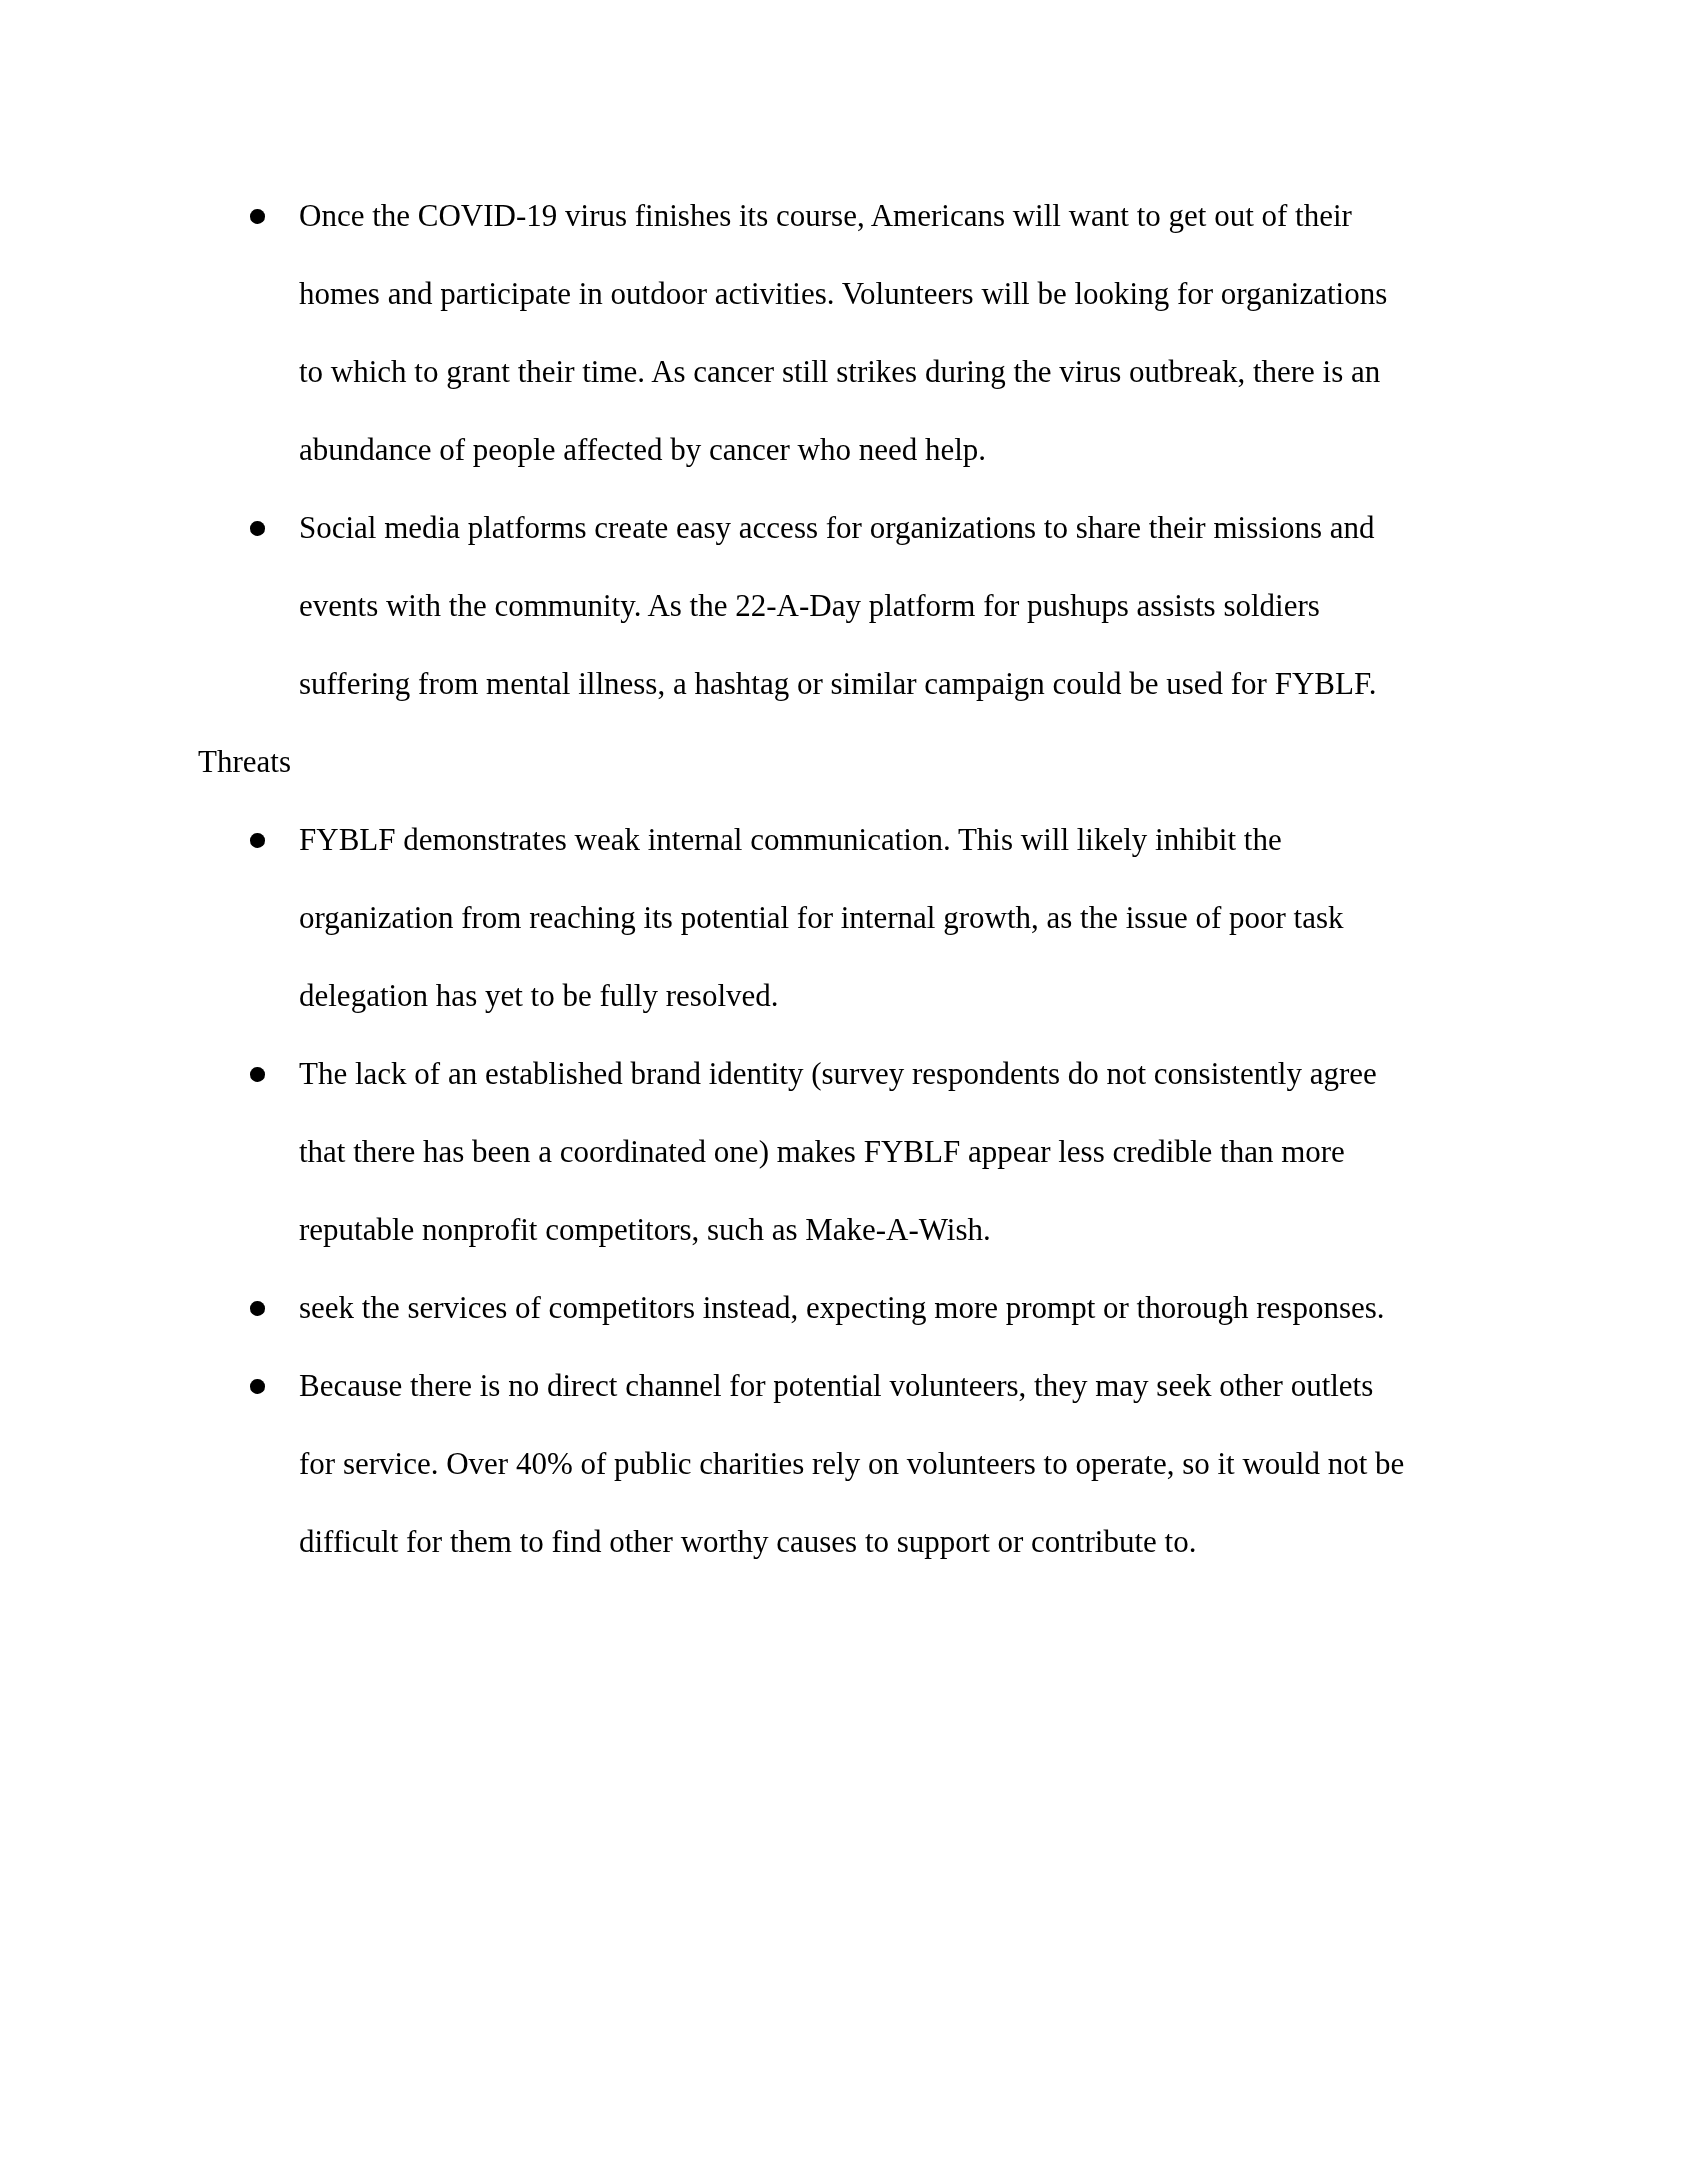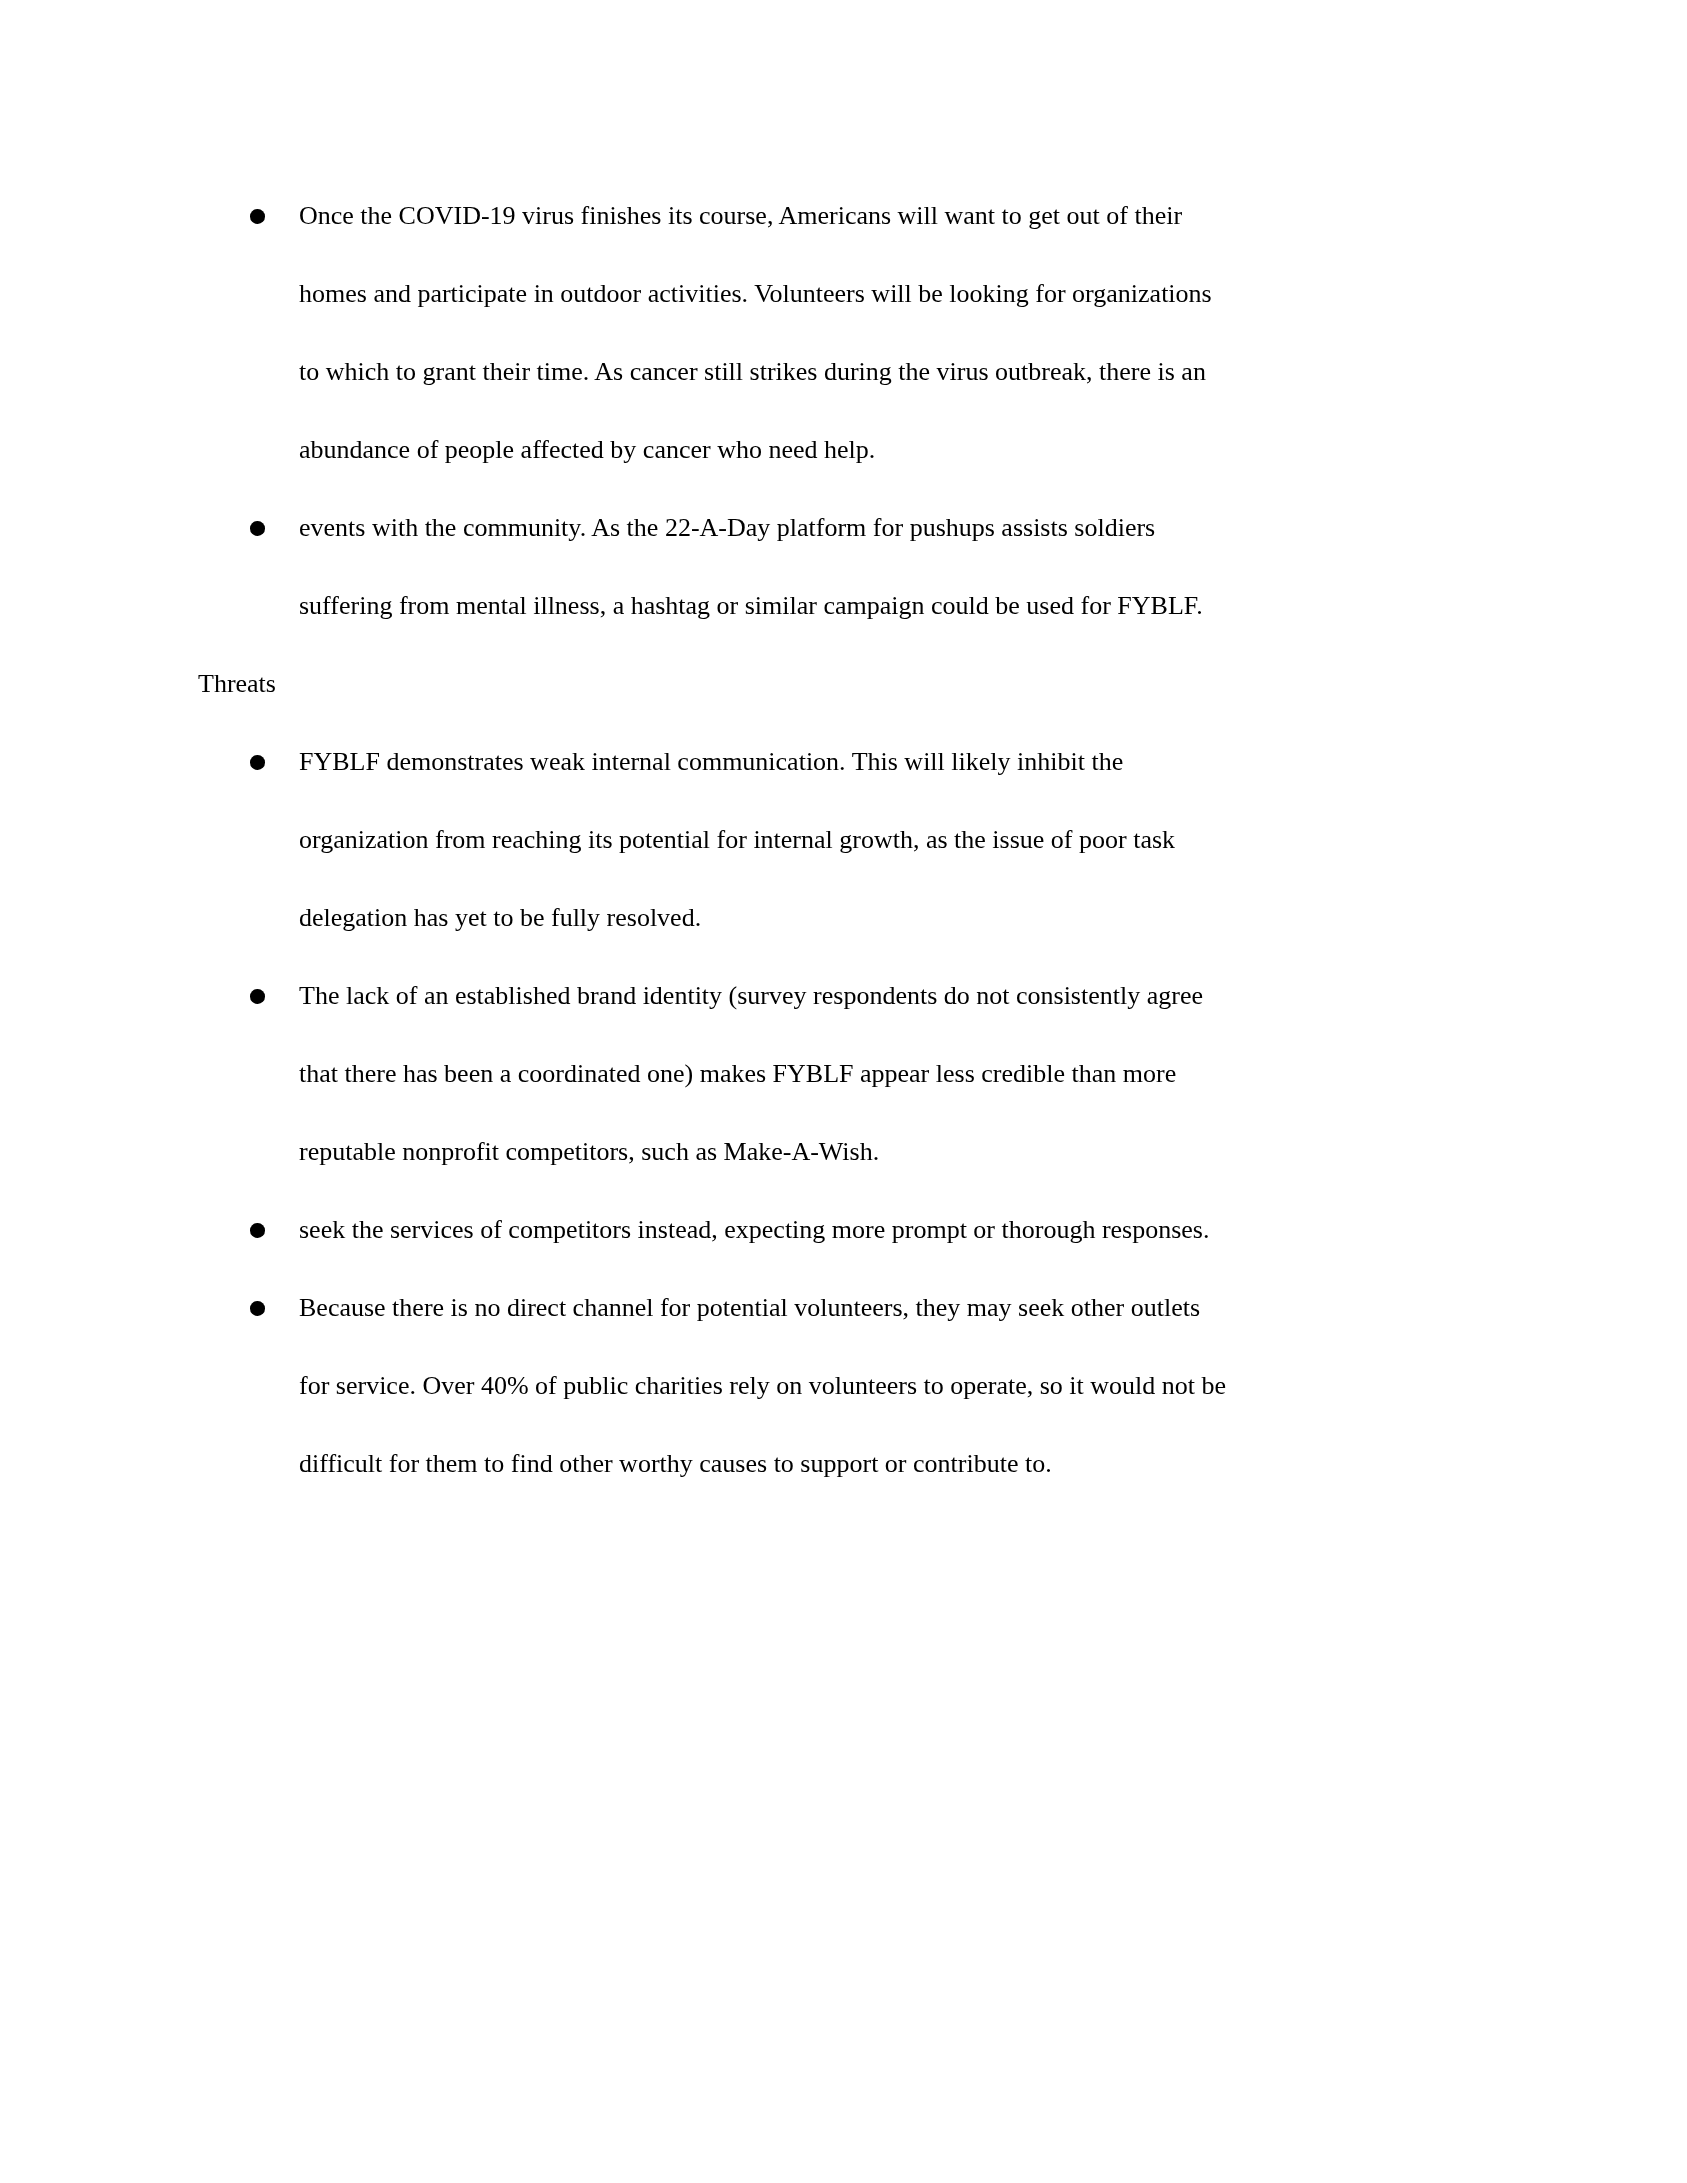--- a/index.html
+++ b/index.html
@@ -1,21 +1,21 @@
 <!DOCTYPE html>
 <html style="font-size:10.6px"><head>
 <meta charset="utf-8">
 <style>
   html, body { margin: 0; padding: 0; background: #ffffff; }
   body { width: 1688px; height: 2183px; position: relative; overflow: hidden; }
   .page {
     position: absolute; left: 0; top: 0; width: 1688px; height: 2183px;
     background: #ffffff; color: #000000;
     font-family: "Liberation Serif", "DejaVu Serif", serif;
-    font-size: 26px;
+    font-size: 31px;
   }
   .content { position: absolute; left: 198px; top: 177px; width: 1297px; }
   .line { height: 78px; line-height: 78px; white-space: nowrap; }
   .bullet-item { position: relative; }
   .bullet {
     position: absolute; left: 52px; top: 32px;
     width: 14.6px; height: 14.6px; border-radius: 50%; background: #000;
   }
   .bullet-text { margin-left: 101px; }
   .heading { }
@@ -32,20 +32,21 @@
         <div class="line">Once the COVID-19 virus finishes its course, Americans will want to get out of their</div>
         <div class="line">homes and participate in outdoor activities. Volunteers will be looking for organizations</div>
         <div class="line">to which to grant their time. As cancer still strikes during the virus outbreak, there is an</div>
         <div class="line">abundance of people affected by cancer who need help.</div>
       </div>
     </div>
 
     <div class="bullet-item">
       <span class="bullet"></span>
       <div class="bullet-text">
+        <div class="line">Social media platforms create easy access for organizations to share their missions and</div>
         <div class="line">events with the community. As the 22-A-Day platform for pushups assists soldiers</div>
         <div class="line">suffering from mental illness, a hashtag or similar campaign could be used for FYBLF.</div>
       </div>
     </div>
 
     <div class="line heading">Threats</div>
 
     <div class="bullet-item">
       <span class="bullet"></span>
       <div class="bullet-text">

